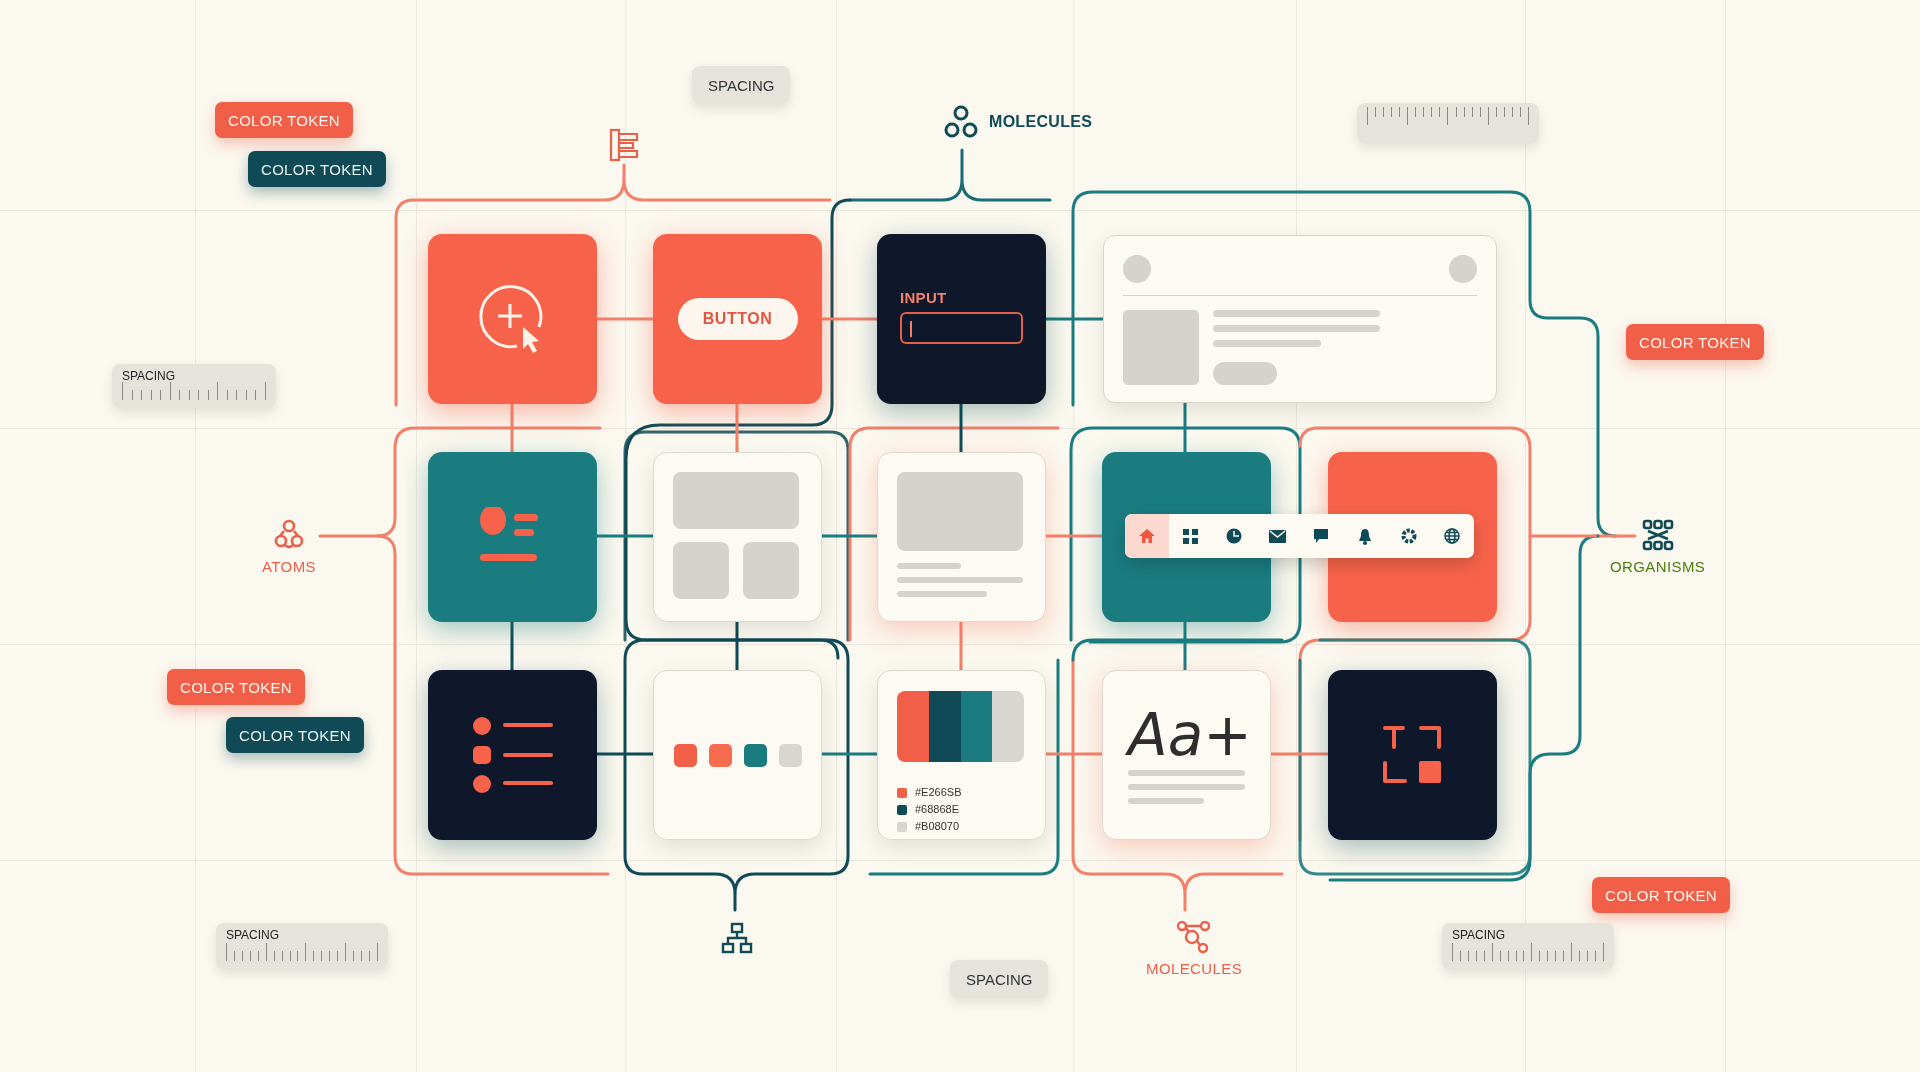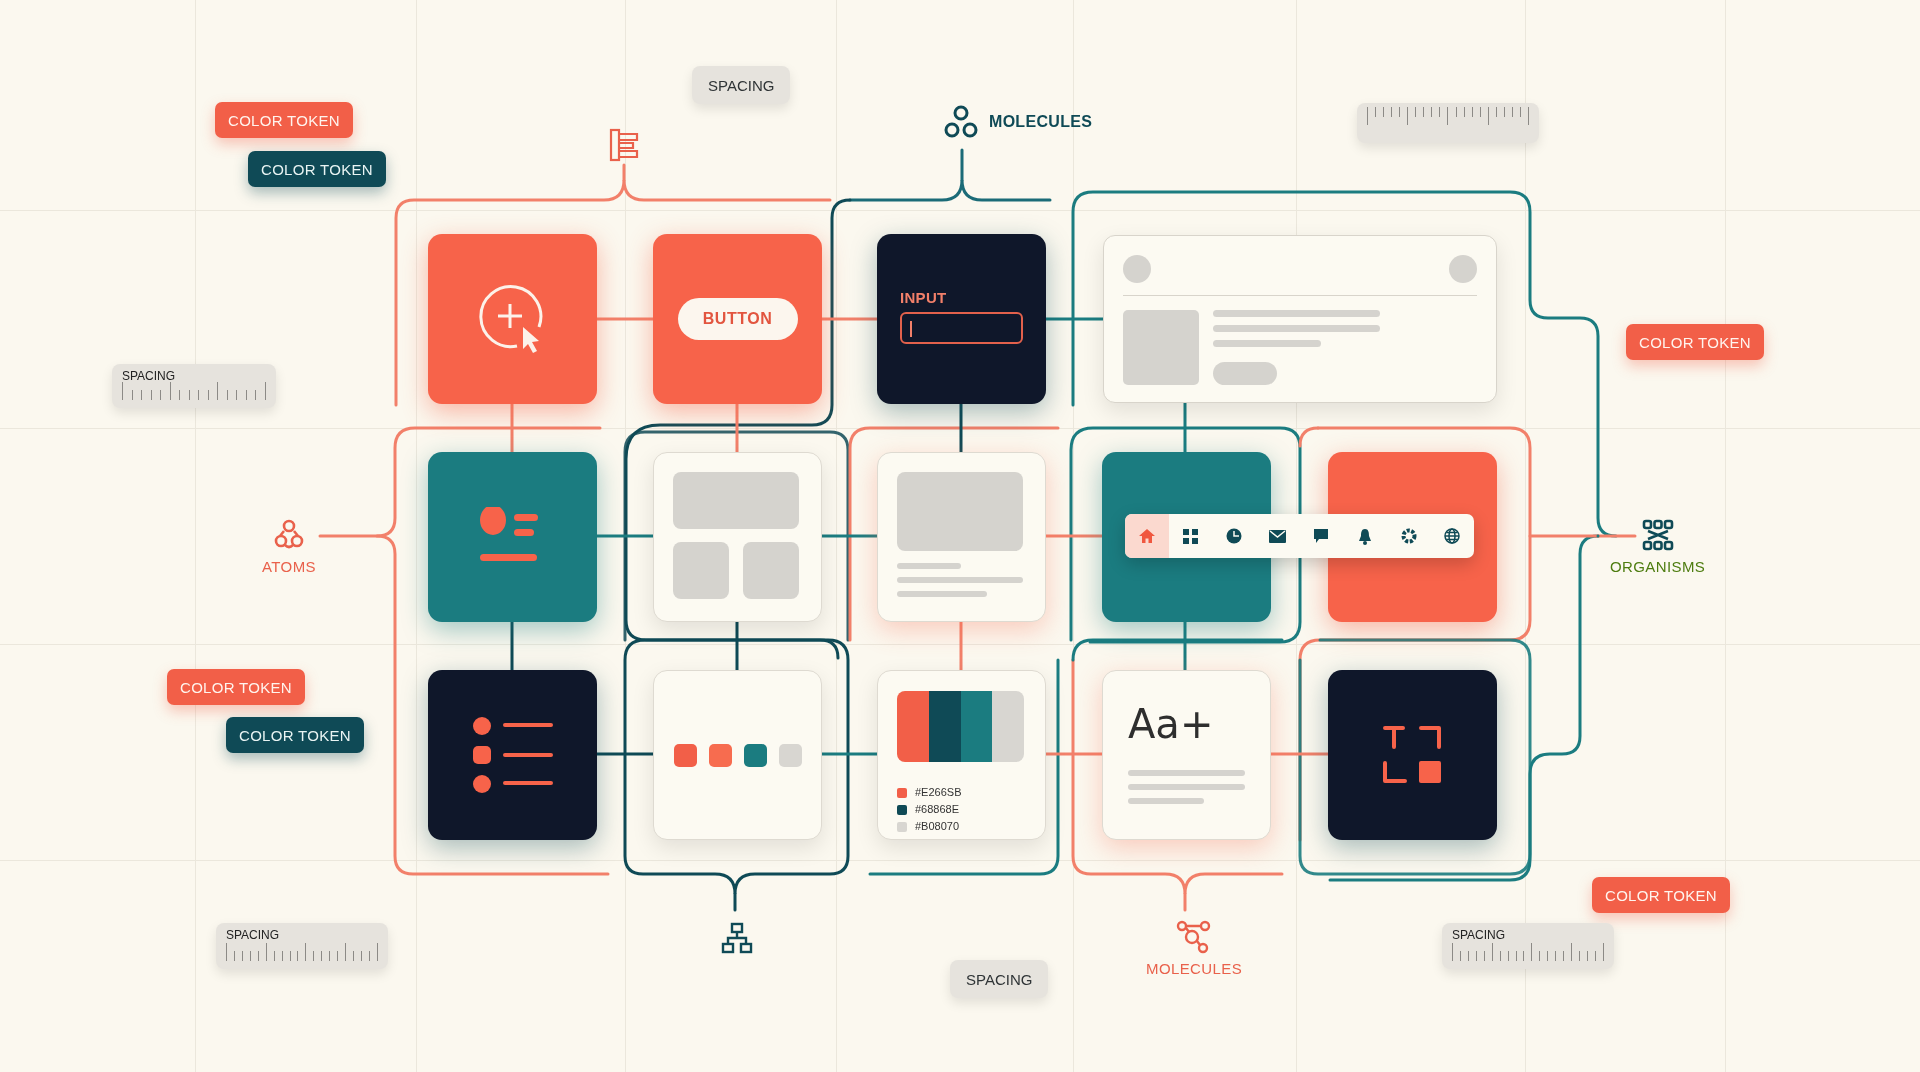--- a/index.html
+++ b/index.html
@@ -68,21 +68,21 @@
     background: #fcfaf2; border-radius: 7px; box-shadow: 0 6px 18px rgba(0,0,0,0.20);
     display: flex; align-items: center; overflow: hidden;
   }
   .navbar .nav-item { flex: 1; height: 100%; display: flex; align-items: center; justify-content: center; }
   .navbar .nav-item.active { background: #fbd9cf; }
 
   .hexlist { position: absolute; left: 19px; top: 113px; font-size: 11px; color: #333; line-height: 17px; }
   .hexlist .row { display: flex; align-items: center; gap: 8px; }
   .hexlist .sw { width: 10px; height: 10px; border-radius: 2px; }
 
-  .aa { position: absolute; left: 25px; top: 30px; font-size: 40px; color: #2e2e2e; font-family: "DejaVu Sans", sans-serif; }
+  .aa { position: absolute; left: 25px; top: 30px; font-size: 58px; color: #2e2e2e; font-family: "DejaVu Sans", sans-serif; font-style: italic; }
 
   .label-node { position: absolute; display: flex; flex-direction: column; align-items: center; }
   .label-node .txt { font-size: 15px; letter-spacing: 0.4px; margin-top: 6px; }
   .label-inline { position: absolute; display: flex; align-items: center; gap: 10px; }
 </style>
 </head>
 <body>
 
 <div class="gridline-v" style="left:195px"></div>
 <div class="gridline-v" style="left:416px"></div>

